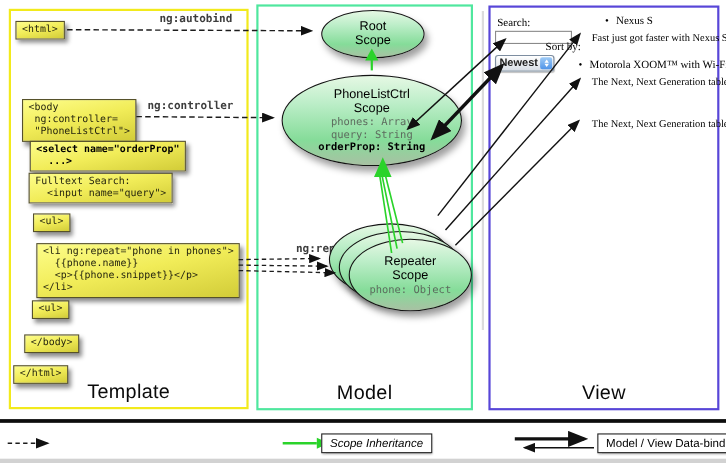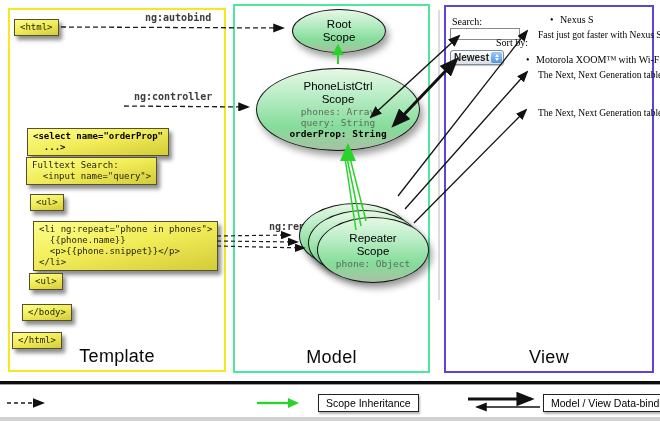--- a/index.html
+++ b/index.html
@@ -74,20 +74,23 @@
     <div class="panel-title">Template</div>
   </div>
   <div class="panel" id="model-panel">
     <div class="panel-title">Model</div>
   </div>
   <div class="panel" id="view-panel">
     <div class="panel-title">View</div>
   </div>
 
   <div class="cbox" style="left:14px;top:19px;">&lt;html&gt;</div>
+  <div class="cbox" style="left:20px;top:90px;">&lt;body
+ ng:controller=
+ "PhoneListCtrl"&gt;</div>
   <div class="cbox bold" style="left:27px;top:128px;">&lt;select name="orderProp"
   ...&gt;</div>
   <div class="cbox" style="left:26px;top:157px;">Fulltext Search:
   &lt;input name="query"&gt;</div>
   <div class="cbox" style="left:30px;top:194px;">&lt;ul&gt;</div>
   <div class="cbox" style="left:33px;top:221px;">&lt;li ng:repeat="phone in phones"&gt;
   {{phone.name}}
   &lt;p&gt;{{phone.snippet}}&lt;/p&gt;
 &lt;/li&gt;</div>
   <div class="cbox" style="left:29px;top:273px;">&lt;ul&gt;</div>
@@ -172,17 +175,17 @@
 
     <rect x="0" y="381" width="660" height="3.4" fill="#0d0d0d"></rect>
 
     <line x1="7" y1="403" x2="43" y2="403" stroke="#1c1c1c" stroke-width="1.4" stroke-dasharray="4,3" marker-end="url(#mB)"></line>
     <line x1="257" y1="403" x2="288" y2="403" stroke="#2ad32a" stroke-width="2.4"></line>
     <polygon points="288,398 288,408 299,403" fill="#2ad32a"></polygon>
     <line x1="468" y1="399" x2="531" y2="399" stroke="#111" stroke-width="2.8" marker-end="url(#mBig)"></line>
     <line x1="540" y1="407" x2="477" y2="407" stroke="#111" stroke-width="1.3" marker-end="url(#mB)"></line>
   </svg>
 
-  <div class="legend-box" style="left:318px;">Scope Inheritance</div>
+  <div class="legend-box" style="left:292px;font-style:italic;">Scope Inheritance</div>
   <div class="legend-box" style="left:543px;">Model / View Data-binding</div>
 
   <div id="bottom-strip"></div>
 </div>
 
 </body></html>

